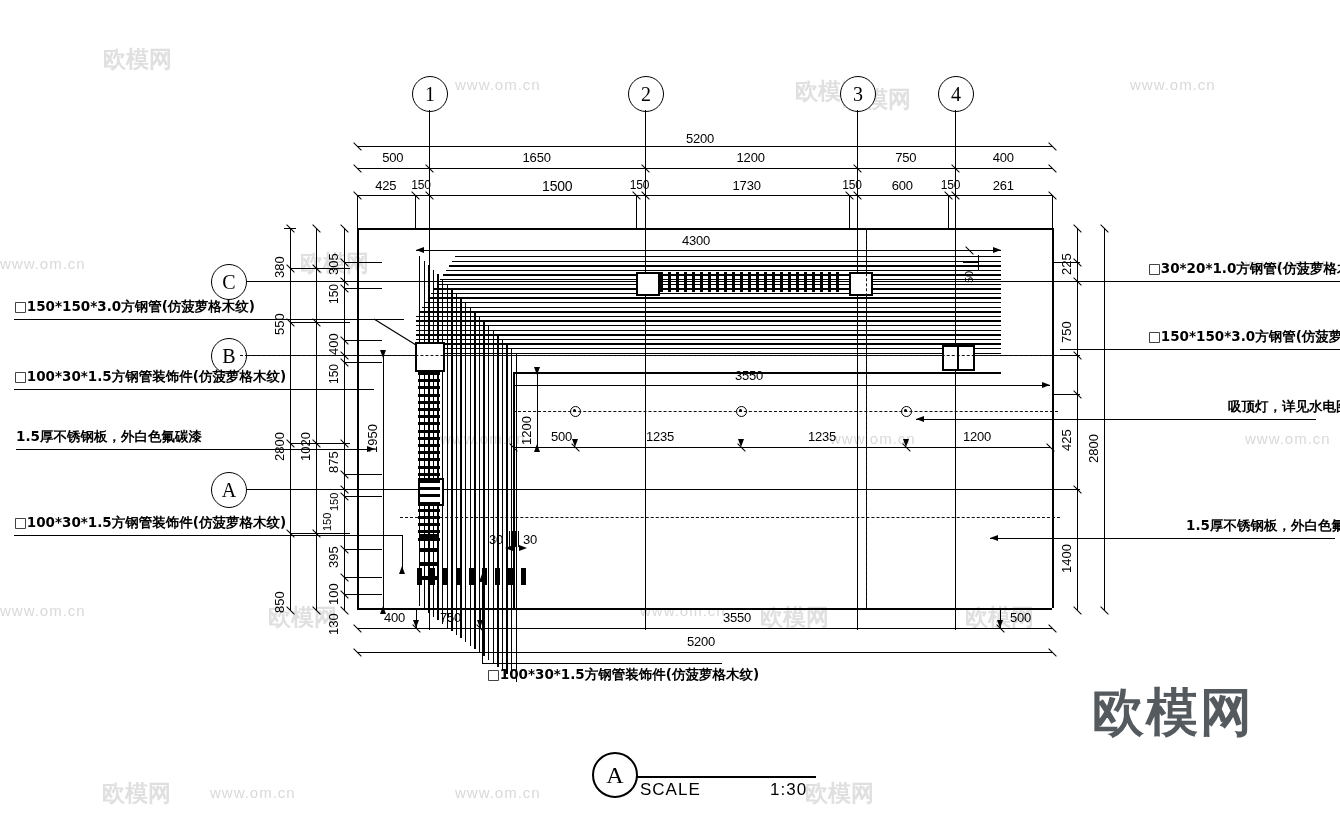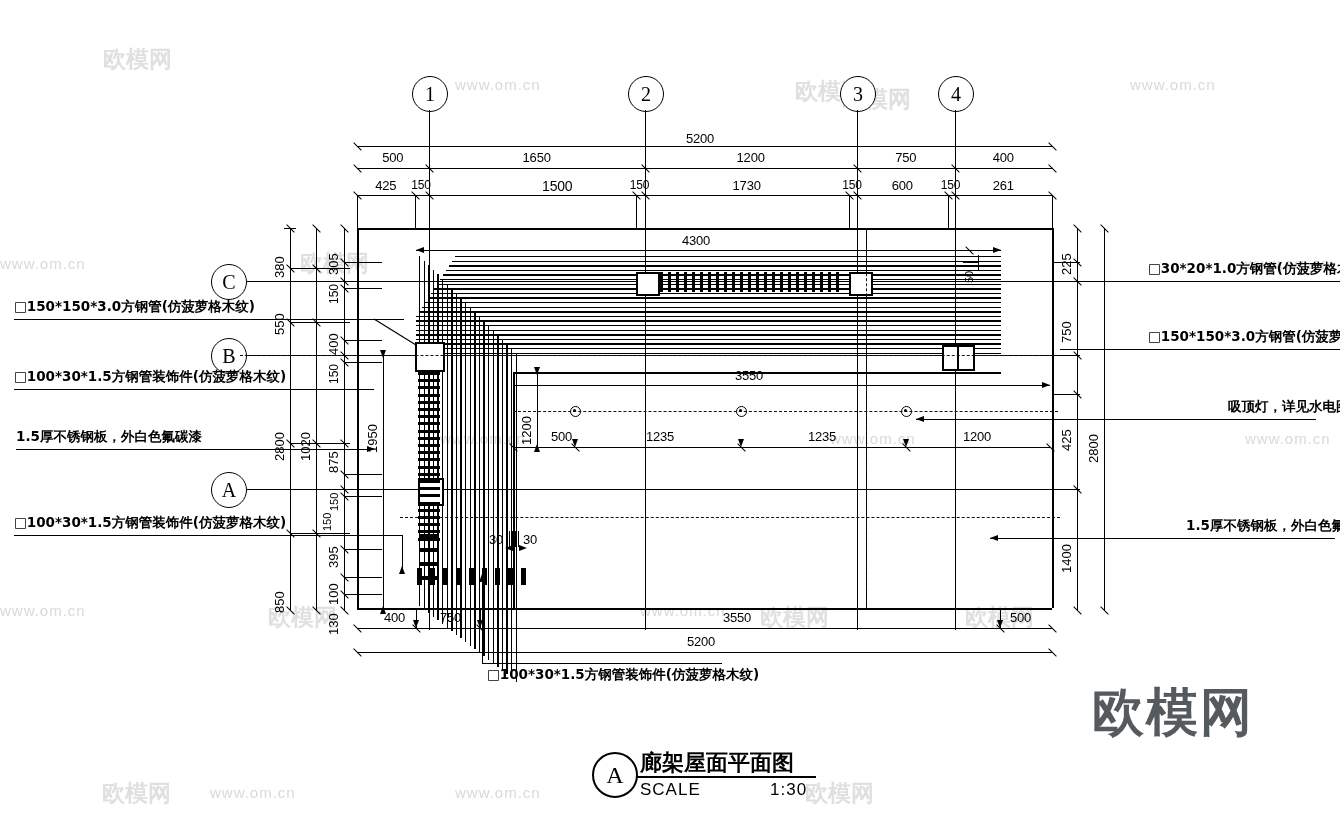--- a/index.html
+++ b/index.html
@@ -473,18 +473,17 @@
     <div class="ln" style="left:1060px;top:281px;width:300px;height:1px;"></div>
     <div class="ln" style="left:1060px;top:349px;width:300px;height:1px;"></div>
     <div class="ln" style="left:916px;top:419px;width:400px;height:1px;"></div>
     <div class="arL" style="left:916px;top:415.5px;"></div>
     <div class="ln" style="left:990px;top:538px;width:345px;height:1px;"></div>
     <div class="arL" style="left:990px;top:534.5px;"></div>
     <div class="ln" style="left:482px;top:568px;height:95px;width:1px;"></div>
     <div class="arU" style="left:478.5px;top:574px;"></div>
     <div class="ln" style="left:482px;top:663px;width:240px;height:1px;"></div>
     <div class="title-circle" style="left:592px;top:752px;">A</div>
-    <div class="title-cn" style="left:640px;top:748px;">廊架屋面平面图</div>
     <div class="ln" style="left:636px;top:776px;width:180px;height:2px;"></div>
     <div class="title-scale" style="left:640px;top:780px;">SCALE</div>
     <div class="title-scale" style="left:770px;top:780px;">1:30</div>
     <div class="wm-logo" style="left:1092px;top:678px;">欧模网</div>
   </div>
 
 </body></html>

